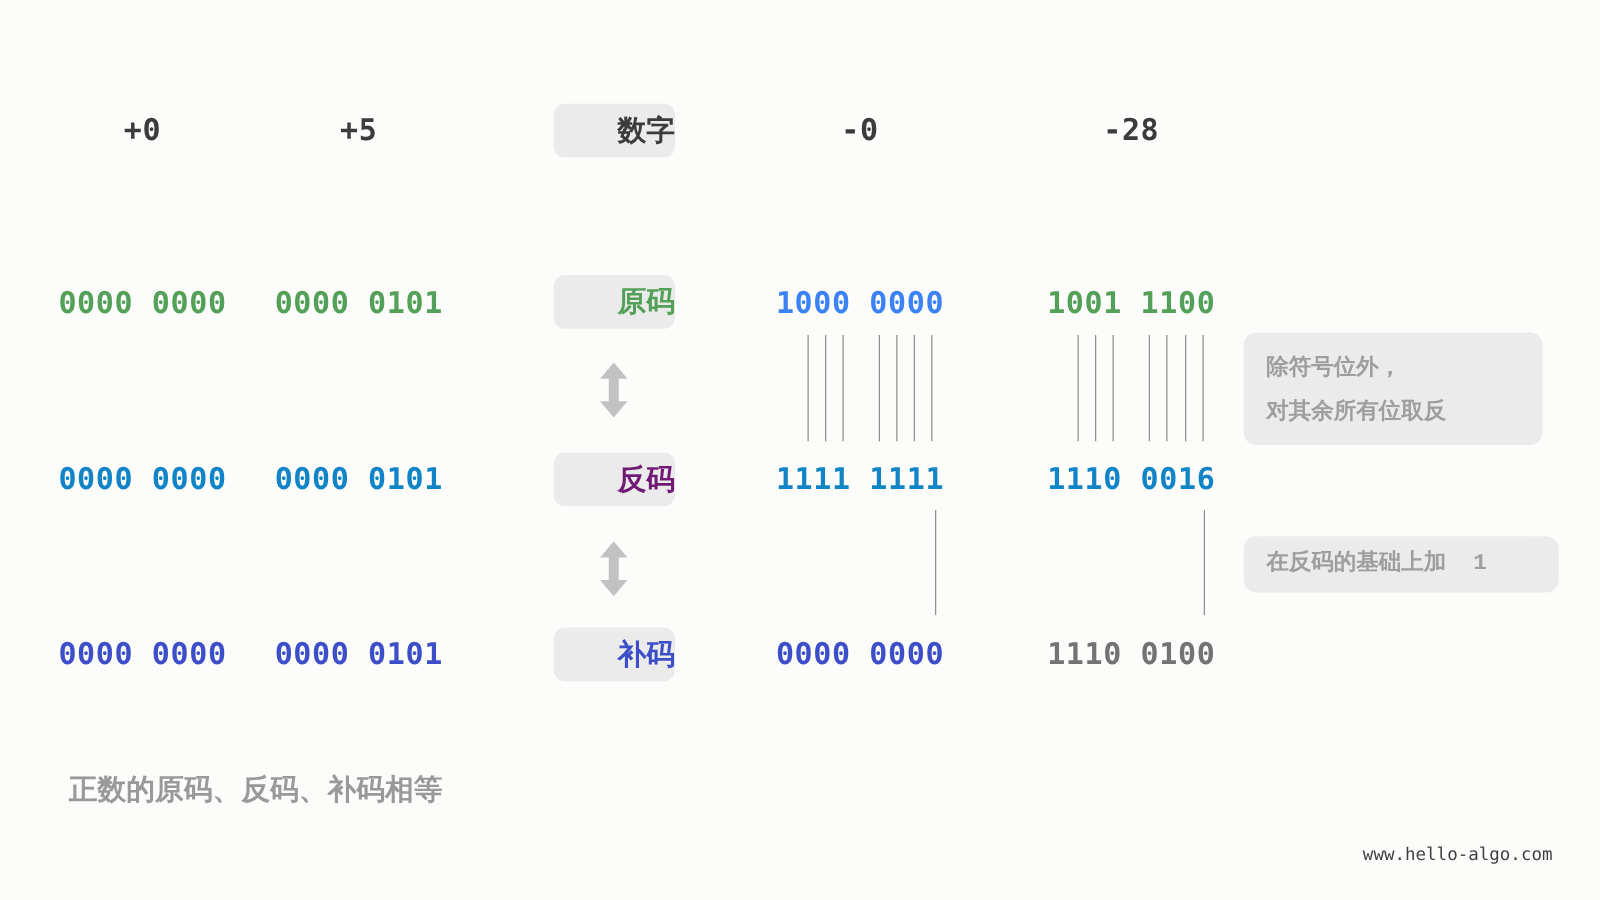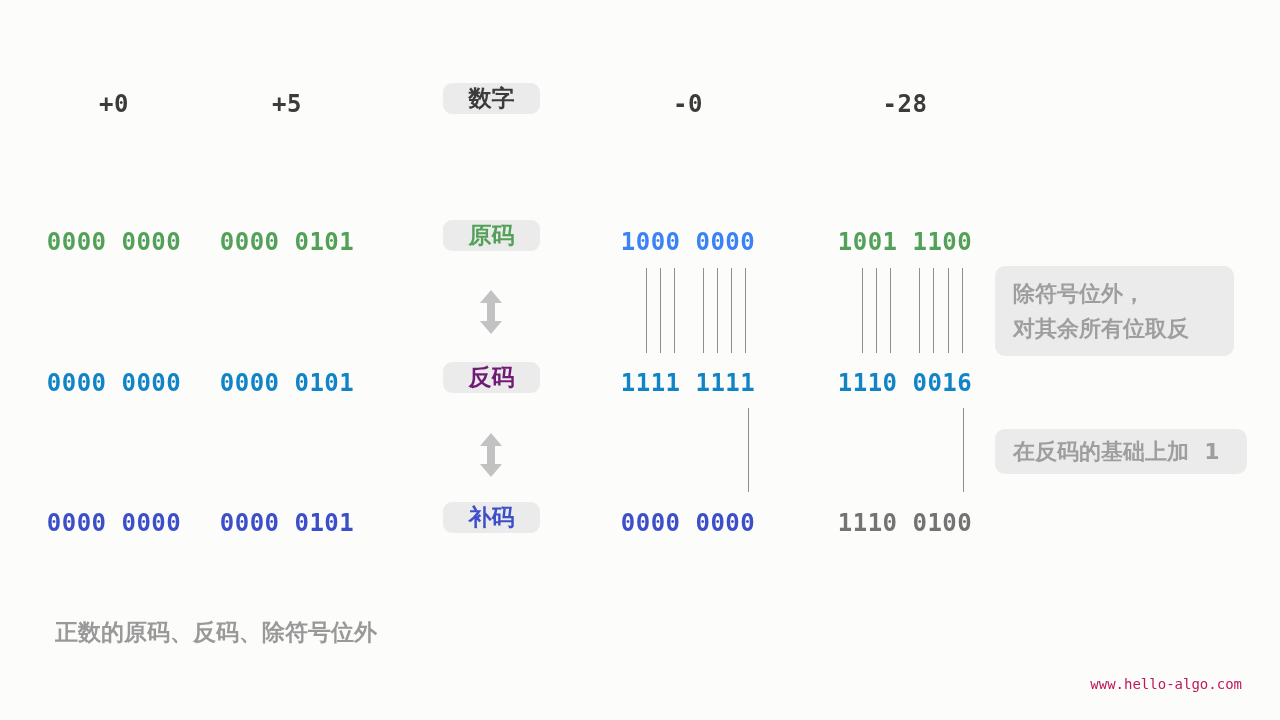--- a/index.html
+++ b/index.html
@@ -8,40 +8,40 @@
     background:#fcfcfb;
     font-family:"DejaVu Sans","Liberation Sans",sans-serif;
   }
   .cell{
     position:absolute;transform:translateX(-50%);
     font-family:"DejaVu Sans Mono","Liberation Mono",monospace;
     font-weight:bold;font-size:24px;line-height:30px;
     white-space:pre;color:#3b3b3b;letter-spacing:0.5px;
   }
   .labelbox{
-    position:absolute;left:443px;width:97px;height:31px;
+    position:absolute;left:443px;width:97px;height:43px;
     background:#ebebeb;border-radius:9px;
-    display:flex;align-items:center;justify-content:center;
+    display:flex;align-items:center;justify-content:flex-end;
     font-size:23px;font-weight:bold;color:#3b3b3b;
   }
   .note{
     position:absolute;background:#ebebeb;border-radius:10px;
-    color:#9e9e9e;font-weight:bold;font-size:22px;
+    color:#9e9e9e;font-weight:bold;font-size:18px;
   }
   .note-multiline{left:995px;top:266px;width:221px;padding:10px 0 10px 18px;line-height:35px;}
-  .note-single{left:995px;top:429px;width:252px;height:45px;line-height:45px;padding-left:18px;white-space:pre;box-sizing:border-box;}
+  .note-single{left:995px;top:429px;width:252px;height:45px;line-height:45px;padding-left:18px;white-space:pre;box-sizing:border-box;font-family:Liberation Mono, monospace;}
   .vline{position:absolute;width:1px;background:#8f8f8f;}
   .arrow{position:absolute;left:480px;}
   .caption{position:absolute;top:618px;font-size:23px;font-weight:bold;color:#999999;line-height:28px;}
   .caption-left{left:55px;}
   .caption-right{left:620px;}
   .watermark{
     position:absolute;right:38px;top:676px;
     font-family:"DejaVu Sans Mono","Liberation Mono",monospace;
-    font-size:14px;color:#be185d;
+    font-size:14px;color:#404040;
   }
 </style>
 </head>
 <body>
 
 <div class="canvas">
 
   <span class="cell" style="left:114px;top:89px">+0</span>
   <span class="cell" style="left:287px;top:89px">+5</span>
   <span class="cell" style="left:688px;top:89px">-0</span>
@@ -99,17 +99,17 @@
       <div class="vline" style="left: 748px; top: 408px; height: 84px;"></div>
       <div class="vline" style="left: 963px; top: 408px; height: 84px;"></div>
     </div>
 
   <div class="note note-multiline">
     <div>除符号位外，</div>
     <div>对其余所有位取反</div>
   </div>
   <div class="note note-single">在反码的基础上加  1</div>
 
-  <div class="caption caption-left">正数的原码、反码、除符号位外</div>
+  <div class="caption caption-left">正数的原码、反码、补码相等</div>
 
   <div class="watermark">www.hello-algo.com</div>
 
 </div>
 
 </body></html>

